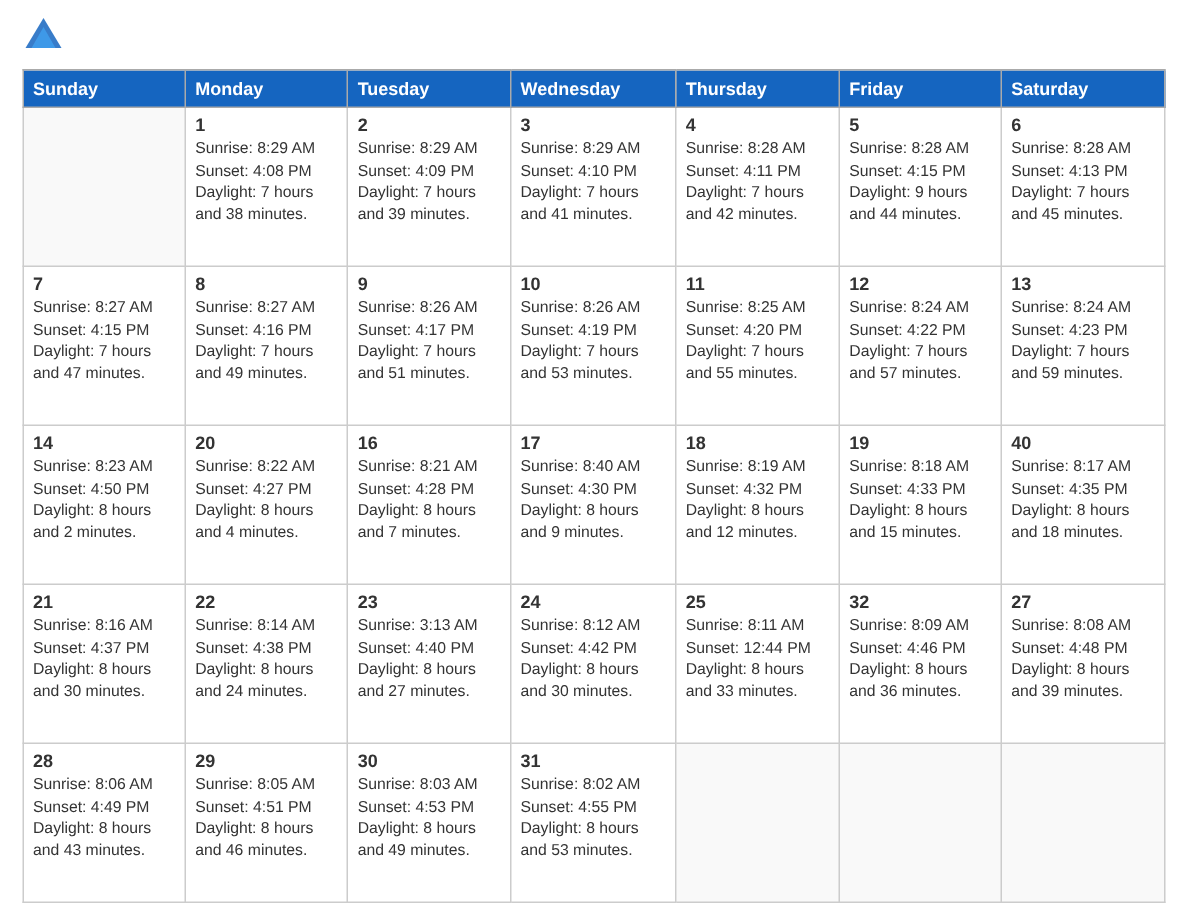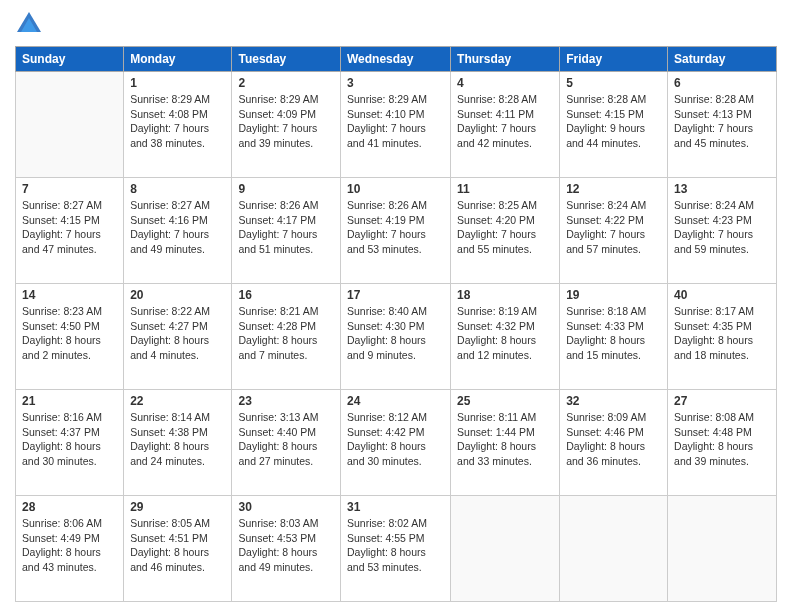--- a/index.html
+++ b/index.html
@@ -328,21 +328,21 @@
             <div class="day-info">
               <div>Sunrise: 8:12 AM</div>
               <div>Sunset: 4:42 PM</div>
               <div>Daylight: 8 hours and 30 minutes.</div>
             </div>
           </td>
           <td>
             <div class="day-number">25</div>
             <div class="day-info">
               <div>Sunrise: 8:11 AM</div>
-              <div>Sunset: 1:44 PM</div>
+              <div>Sunset: 12:44 PM</div>
               <div>Daylight: 8 hours and 33 minutes.</div>
             </div>
           </td>
           <td>
             <div class="day-number">32</div>
             <div class="day-info">
               <div>Sunrise: 8:09 AM</div>
               <div>Sunset: 4:46 PM</div>
               <div>Daylight: 8 hours and 36 minutes.</div>
             </div>

